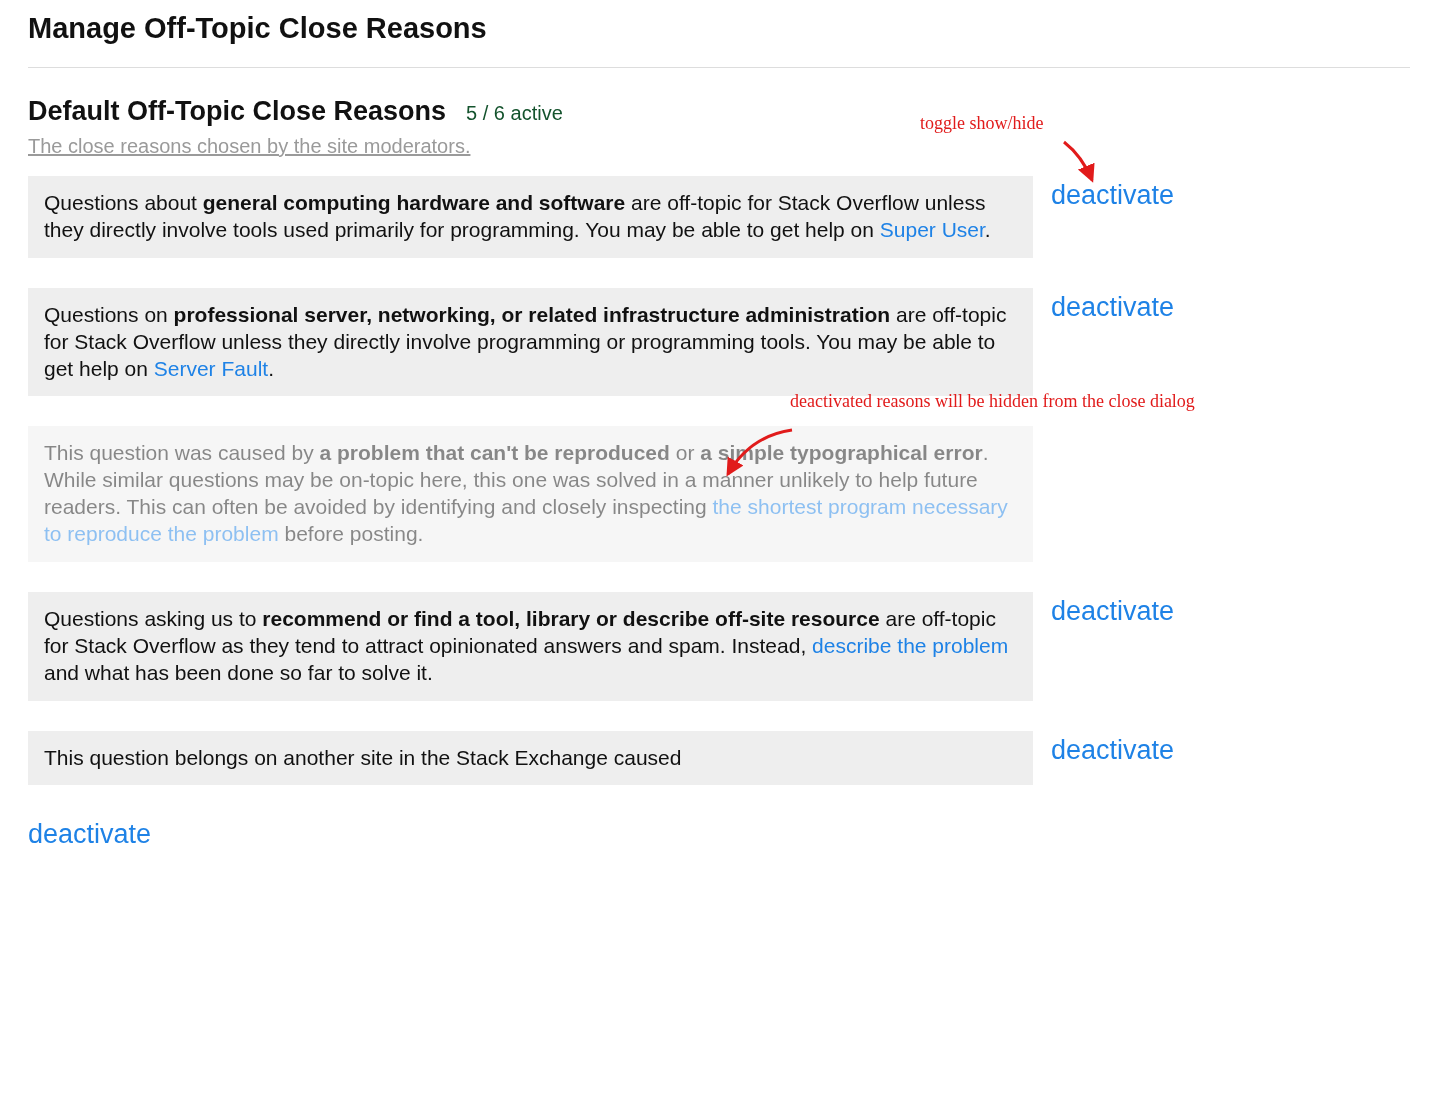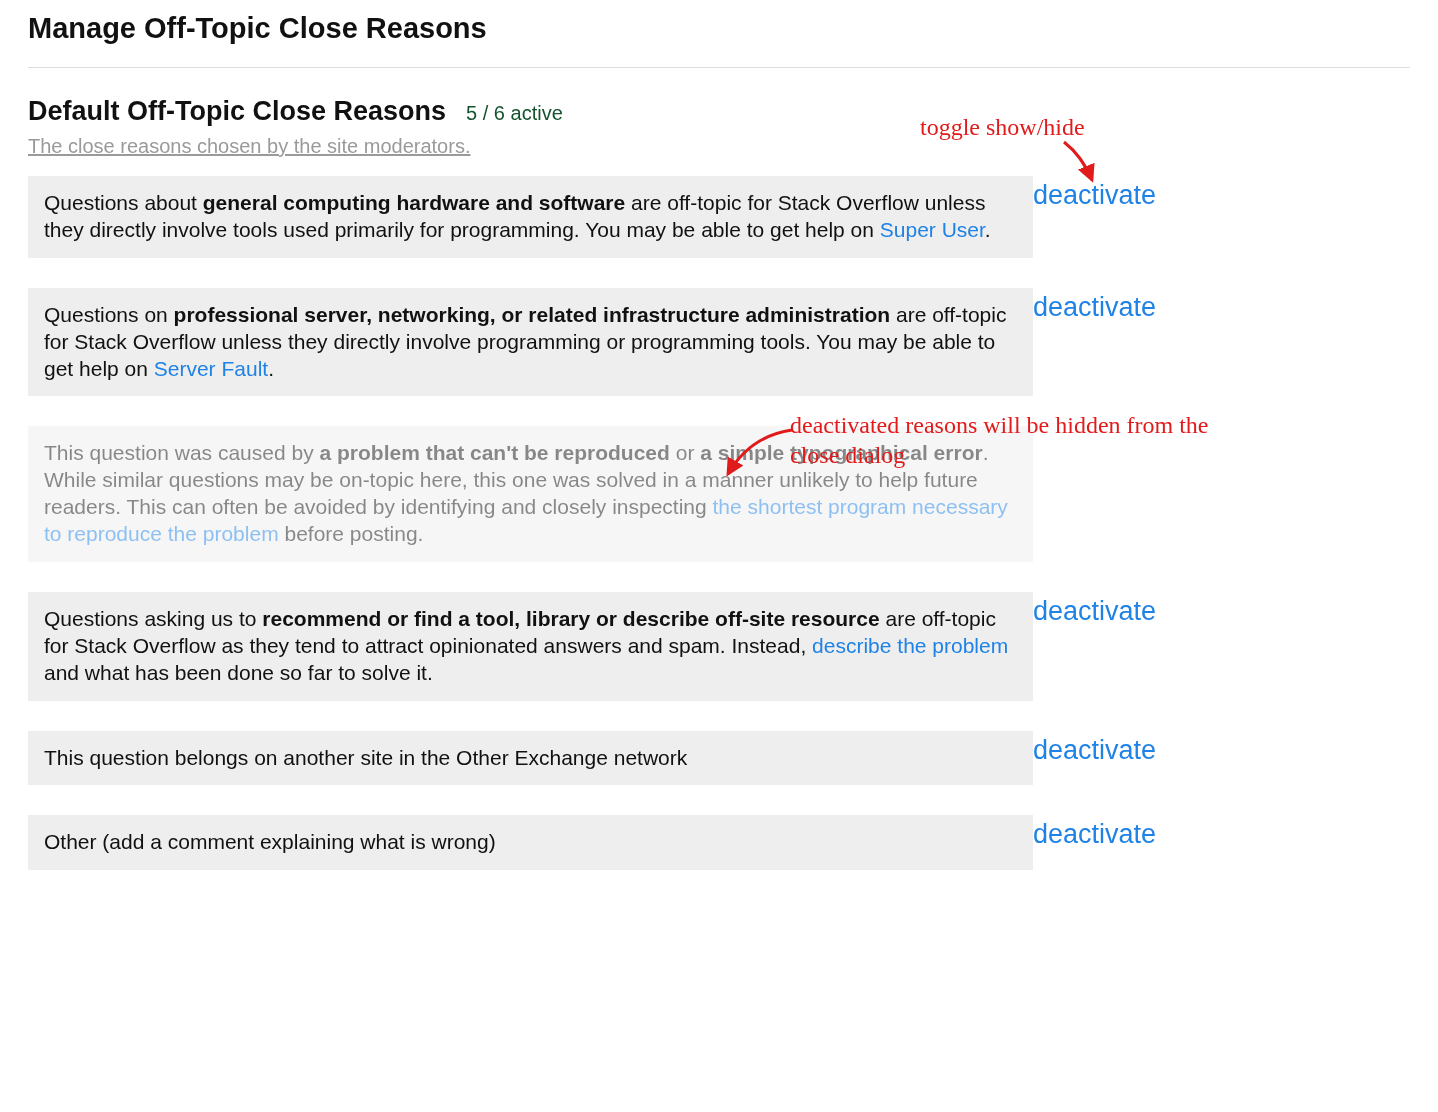--- a/index.html
+++ b/index.html
@@ -26,34 +26,34 @@
   .section-header { display: flex; align-items: baseline; gap: 20px; }
   h2.section-title {
     font-family: "Trebuchet MS", "Lucida Grande", sans-serif;
     font-size: 27px;
     font-weight: bold;
     margin: 0;
     text-align: center;
   }
   .active-count { font-size: 20px; color: #14532d; }
   .section-subtitle { color: #9a9a9a; font-size: 20px; margin: 8px 0 18px 0; text-decoration: underline; }
-  .reason-row { display: flex; align-items: flex-start; margin-bottom: 30px; }
+  .reason-row { display: flex; align-items: flex-start; gap: 18px; margin-bottom: 30px; }
   .reason-box { flex: 0 0 1005px; background: #eeeeee; padding: 14px 16px; line-height: 1.28; font-size: 21px; }
   .reason-box.inactive { opacity: 0.5; }
   .reason-box a { color: #1e82e6; text-decoration: none; }
   .action-col { flex: 1; padding-top: 4px; }
   .action-link { color: #1e82e6; font-size: 27px; text-decoration: none; cursor: pointer; }
   b { font-weight: bold; }
 
   
   .annotation {
     position: absolute;
     color: #e11b1b;
     font-family: "Comic Sans MS", "Marker Felt", cursive;
-    font-size: 24px;
+    font-size: 18px;
     line-height: 1.25;
     pointer-events: none;
   }
   .arrow { position: absolute; pointer-events: none; }
 </style>
 </head>
 <body>
 
 <h1 class="page-title">Manage Off-Topic Close Reasons</h1>
 <hr class="title-rule">
@@ -92,47 +92,44 @@
   <div class="reason-box">
     <span>Questions asking us to </span><b>recommend or find a tool, library or describe off-site resource</b><span> are off-topic for Stack Overflow as they tend to attract opinionated answers and spam. Instead, </span><a href="#">describe the problem</a><span> and what has been done so far to solve it.</span>
   </div>
   <div class="action-col">
     <a class="action-link">deactivate</a>
   </div>
 </div>
 
 <div class="reason-row">
   <div class="reason-box">
-    <span>This question belongs on another site in the Other Exchange network</span>
+    <span>This question belongs on another site in the Stack Exchange caused</span>
   </div>
   <div class="action-col">
     <a class="action-link">deactivate</a>
   </div>
 </div>
 
 <div class="reason-row">
-  <div class="reason-box">
-    <span>Other (add a comment explaining what is wrong)</span>
-  </div>
   <div class="action-col">
     <a class="action-link">deactivate</a>
   </div>
 </div>
 
 <div class="annotation" style="top:112px; left:920px;">toggle show/hide</div>
 <svg class="arrow" style="top:138px; left:1058px;" width="50" height="50">
   <defs>
       <marker id="ah1" markerWidth="7" markerHeight="7" refX="5" refY="3" orient="auto">
         <path d="M0,0 L6,3 L0,6 Z" fill="#e11b1b"></path>
       </marker>
     </defs>
   <path d="M6 4 Q 24 18 34 42" stroke="#e11b1b" stroke-width="3" fill="none" marker-end="url(#ah1)"></path>
 </svg>
 
-<div class="annotation" style="top:410px; left:790px; width:420px;">deactivated reasons will be hidden from the close dialog</div>
+<div class="annotation" style="top:390px; left:790px; width:420px;">deactivated reasons will be hidden from the close dialog</div>
 <svg class="arrow" style="top:426px; left:720px;" width="80" height="60">
   <defs>
       <marker id="ah2" markerWidth="7" markerHeight="7" refX="5" refY="3" orient="auto">
         <path d="M0,0 L6,3 L0,6 Z" fill="#e11b1b"></path>
       </marker>
     </defs>
   <path d="M72 4 Q 30 10 8 48" stroke="#e11b1b" stroke-width="3" fill="none" marker-end="url(#ah2)"></path>
 </svg>
 
 </body></html>

